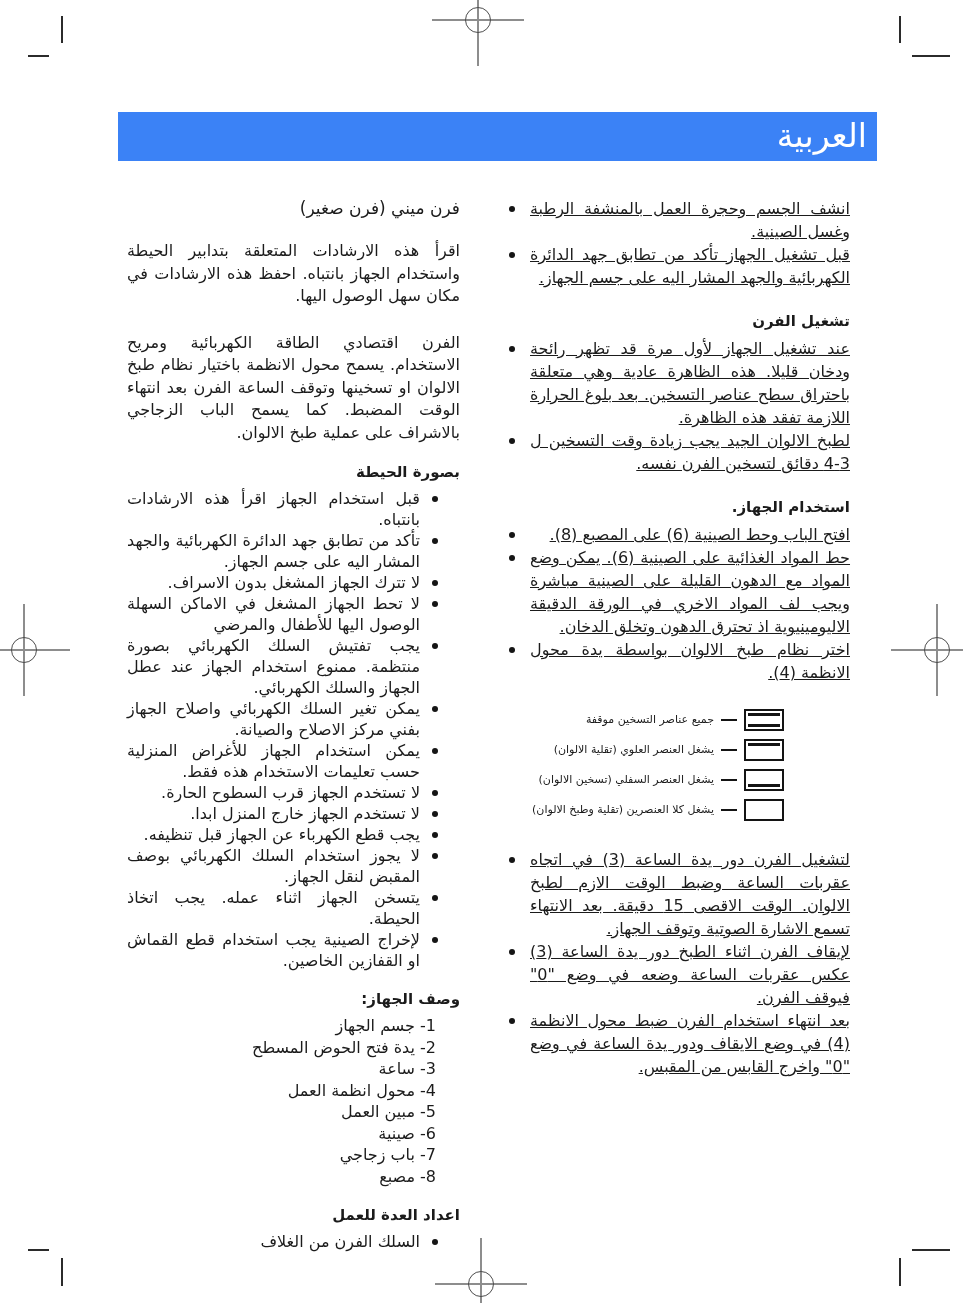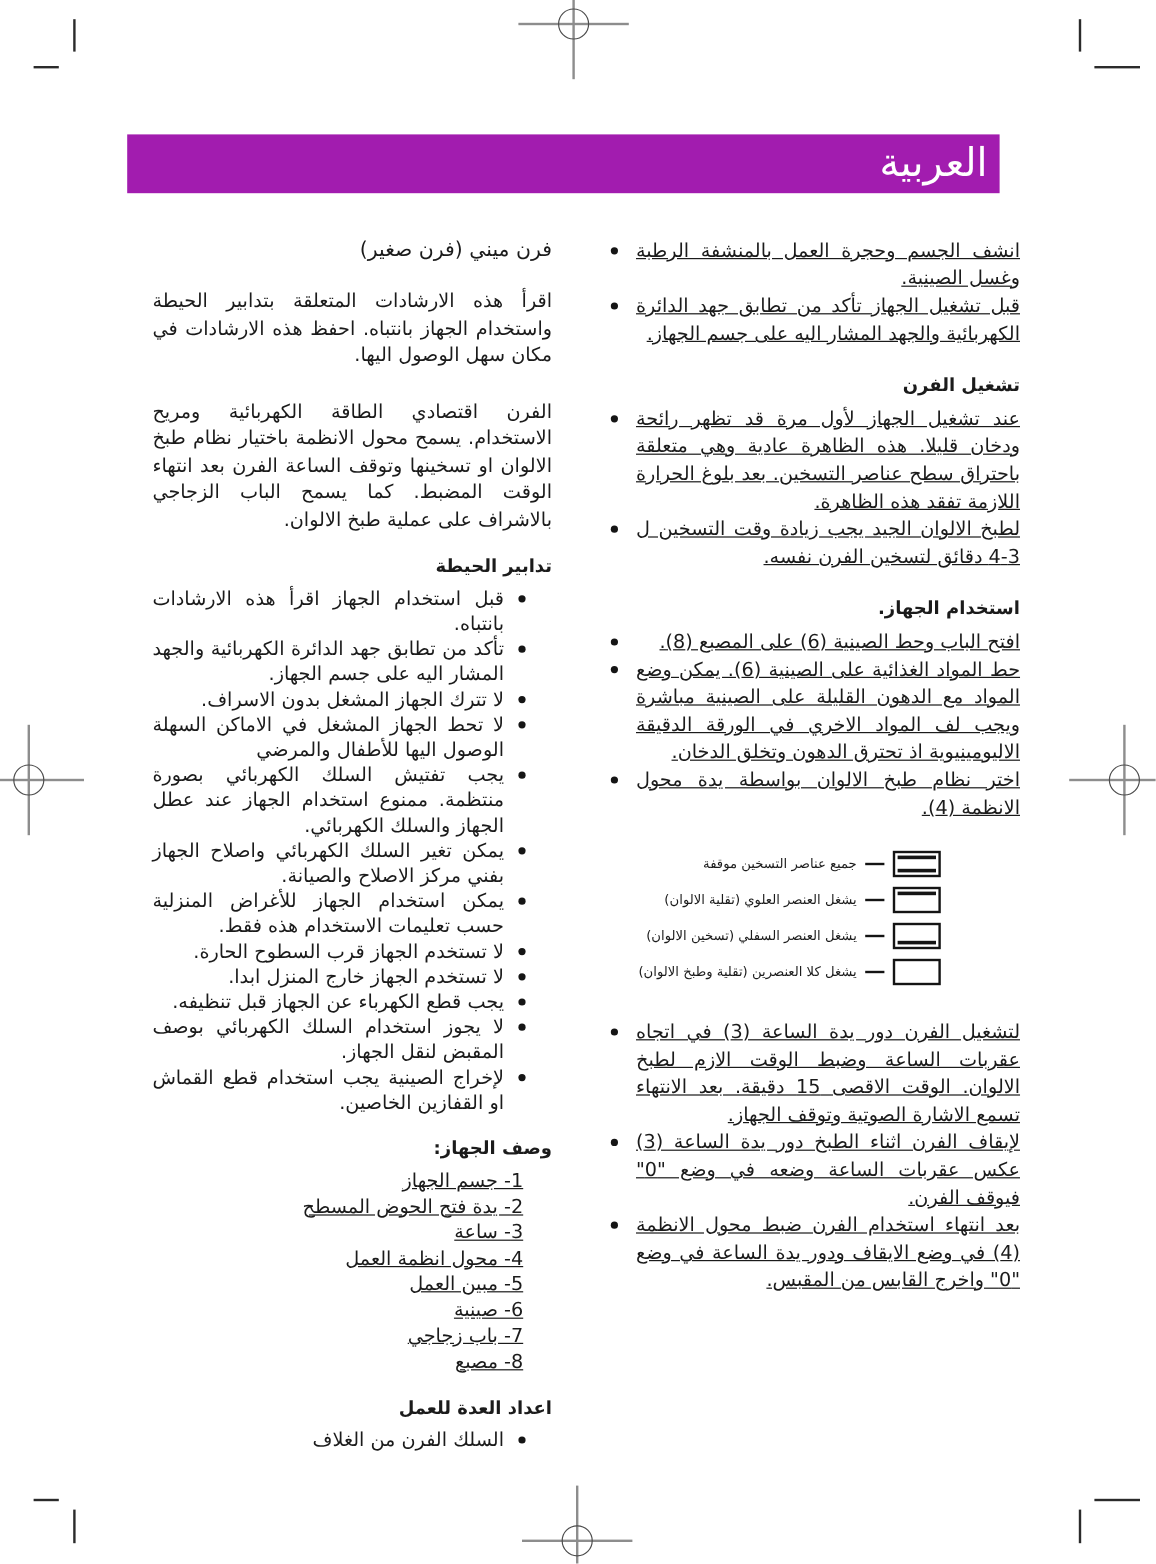--- a/index.html
+++ b/index.html
@@ -9,22 +9,22 @@
   }
   
   .reg{position:absolute;width:0;height:0;}
   .reg-h{position:absolute;left:-46px;top:-1px;width:92px;height:1.5px;background:#8d8d8d;}
   .reg-v{position:absolute;top:-46px;left:-1px;height:92px;width:1.5px;background:#8d8d8d;}
   .reg-c{position:absolute;left:-13px;top:-13px;width:26px;height:26px;border:1.5px solid #4d4d4d;
          border-radius:50%;box-sizing:border-box;background:transparent;}
   .cm{position:absolute;background:#2b2b2b;}
   
   .banner{
-    position:absolute;left:106px;top:112px;width:727px;height:49px;background:#a21caf;
-    direction:rtl;text-align:right;
+    position:absolute;left:118px;top:112px;width:727px;height:49px;background:#3b82f6;
+    direction:rtl;text-align:right;padding-left:32px;
   }
   .banner span{
     display:block;padding:0 10px;line-height:47px;font-size:33px;color:#ffffff;
     font-family:"DejaVu Sans",sans-serif;
   }
   
   .col{position:absolute;direction:rtl;font-size:16px;}
   .col-a{left:127px;top:197px;width:333px;}
   .col-b{left:504px;top:197px;width:346px;}
   .col p{margin:0 0 24px;line-height:22.5px;text-align:justify;}
@@ -36,21 +36,21 @@
   .blist-r{margin:0 0 2px;}
   .blist-r .li{position:relative;padding-right:40px;line-height:21px;text-align:justify;margin:0;}
   .blist-r .li::before{content:"";position:absolute;right:22px;top:8px;width:6px;height:6px;
                        border-radius:50%;background:#151515;}
   
   .blist-l{margin:0 0 20px;text-decoration:underline;}
   .blist-l .li{position:relative;padding-left:26px;line-height:23px;text-align:justify;margin:0;}
   .blist-l .li::before{content:"";position:absolute;left:5px;top:9px;width:6px;height:6px;
                        border-radius:50%;background:#151515;}
   
-  .plist{margin:0 0 12px;text-decoration:underline;}
+  .plist{margin:0 0 12px;}
   .plist .li{padding-right:24px;line-height:21.5px;text-align:right;}
   
   .legend{margin:4px 66px 26px 0;}
   .legend-row{display:flex;direction:rtl;align-items:center;margin-bottom:6px;height:24px;}
   .dash{display:inline-block;width:16px;height:2px;background:#141414;margin:0 7px;flex:0 0 auto;}
   .lbl{font-size:11px;line-height:22px;white-space:nowrap;}
   .sym{flex:0 0 auto;display:inline-block;width:40px;height:22px;border:2px solid #141414;
        position:relative;box-sizing:border-box;background:#fff;}
   .sym::before,.sym::after{content:none;position:absolute;left:2px;right:2px;height:3px;background:#141414;}
   .sym-both::before{content:"";top:2px;}   .sym-both::after{content:"";bottom:2px;}
@@ -92,34 +92,35 @@
 
 <div class="banner">
   <span>العربية</span>
 </div>
 
 <div class="col col-a">
   <h2 class="doc-title">فرن ميني (فرن صغير)</h2>
   <p>اقرأ هذه الارشادات المتعلقة بتدابير الحيطة واستخدام الجهاز بانتباه. احفظ هذه الارشادات في مكان سهل الوصول اليها.</p>
   <p class="tight">الفرن اقتصادي الطاقة الكهربائية ومريح الاستخدام. يسمح محول الانظمة باختيار نظام طبخ الالوان او تسخينها وتوقف الساعة الفرن بعد انتهاء الوقت المضبط. كما يسمح الباب الزجاجي بالاشراف على عملية طبخ الالوان.</p>
 
-  <h3 class="sec">تدابير الحيطة</h3>
+  <h3 class="sec">بصورة الحيطة</h3>
   <div class="blist-r">
 
   <div class="li">قبل استخدام الجهاز اقرأ هذه الارشادات بانتباه.</div>
       <div class="li">تأكد من تطابق جهد الدائرة الكهربائية والجهد المشار اليه على جسم الجهاز.</div>
       <div class="li">لا تترك الجهاز المشغل بدون الاسراف.</div>
       <div class="li">لا تحط الجهاز المشغل في الاماكن السهلة الوصول اليها للأطفال والمرضي</div>
       <div class="li">يجب تفتيش السلك الكهربائي بصورة منتظمة. ممنوع استخدام الجهاز عند عطل الجهاز والسلك الكهربائي.</div>
       <div class="li">يمكن تغير السلك الكهربائي واصلاح الجهاز بفني مركز الاصلاح والصيانة.</div>
       <div class="li">يمكن استخدام الجهاز للأغراض المنزلية حسب تعليمات الاستخدام هذه فقط.</div>
       <div class="li">لا تستخدم الجهاز قرب السطوح الحارة.</div>
       <div class="li">لا تستخدم الجهاز خارج المنزل ابدا.</div>
       <div class="li">يجب قطع الكهرباء عن الجهاز قبل تنظيفه.</div>
       <div class="li">لا يجوز استخدام السلك الكهربائي بوصف المقبض لنقل الجهاز.</div>
+      <div class="li">يتسخن الجهاز اثناء عمله. يجب اتخاذ الحيطة.</div>
       <div class="li">لإخراج الصينية يجب استخدام قطع القماش او القفازين الخاصين.</div>
     </div>
 
   <h3 class="sec gap-top">وصف الجهاز:</h3>
   <div class="plist">
 
   <div class="li">1- جسم الجهاز</div>
       <div class="li">2- يدة فتح الحوض المسطح</div>
       <div class="li">3- ساعة</div>
       <div class="li">4- محول انظمة العمل</div>

